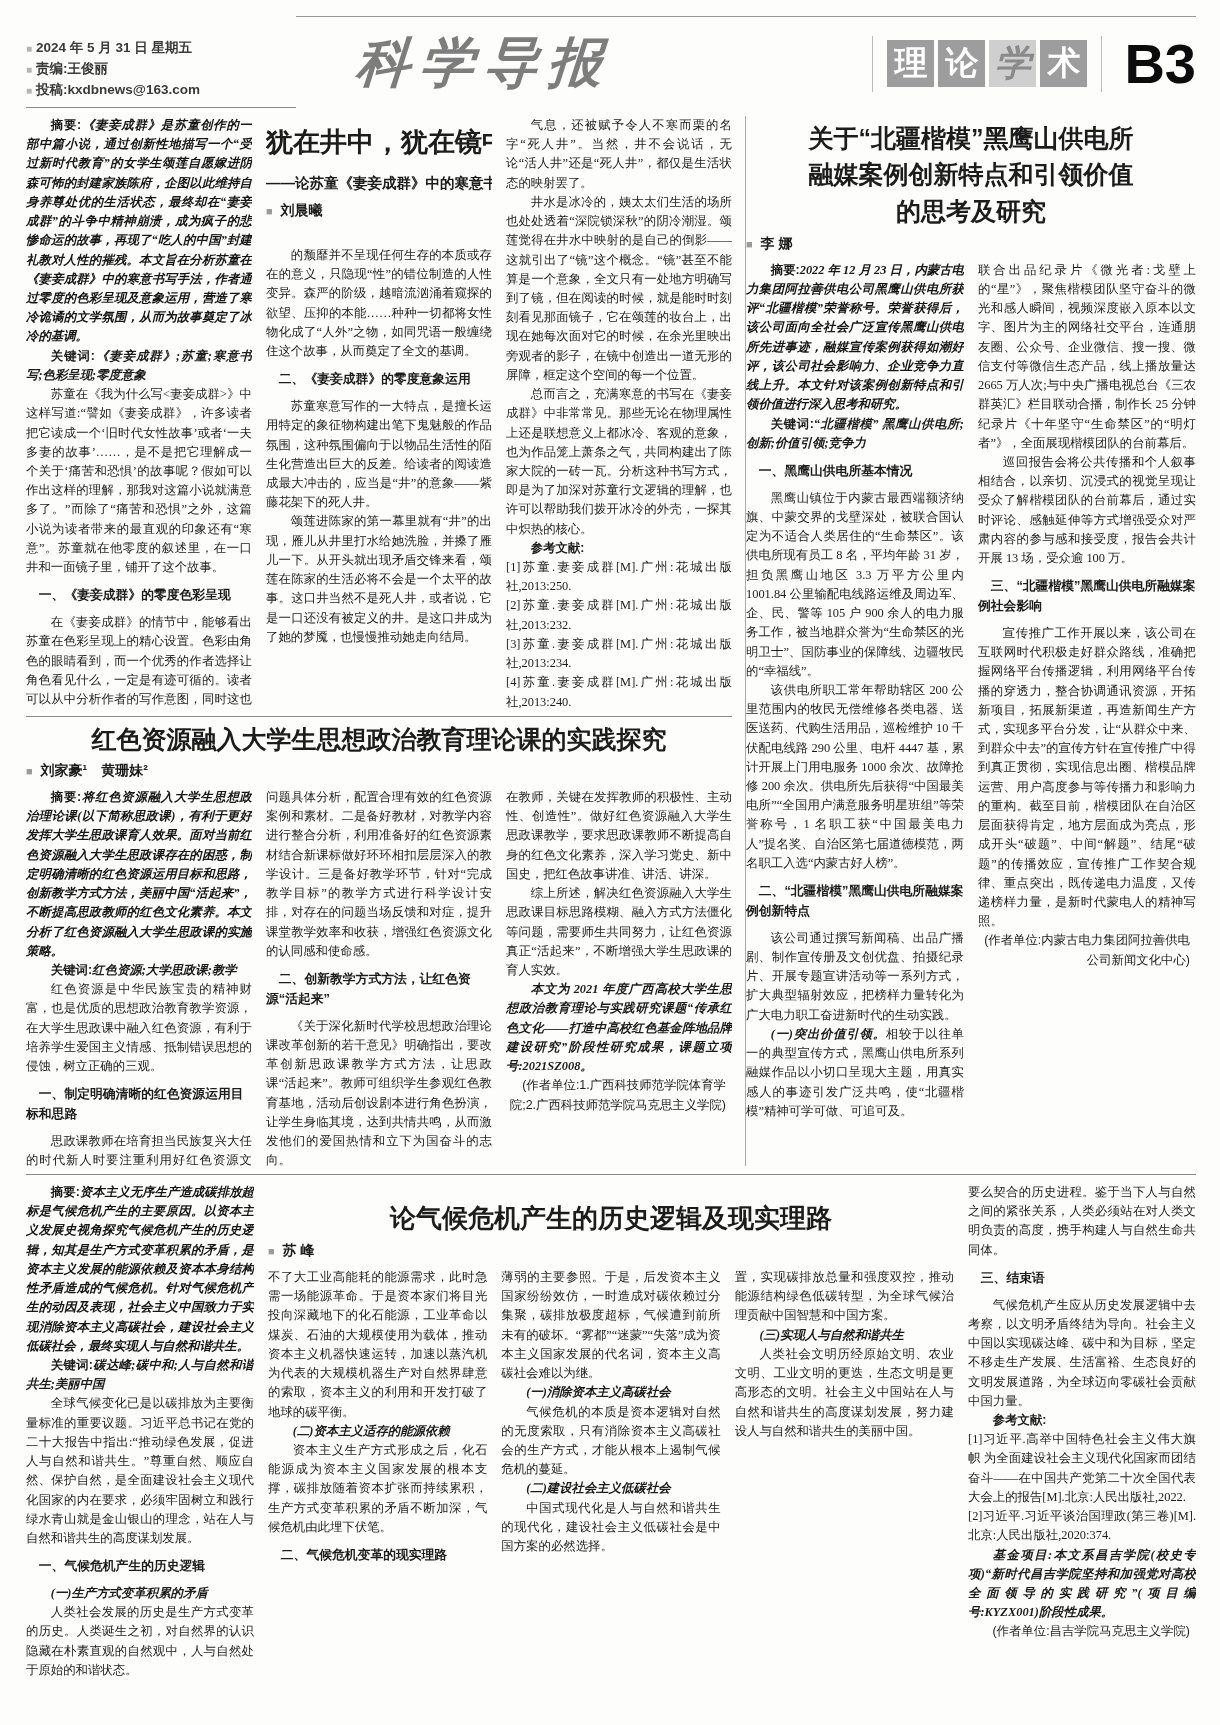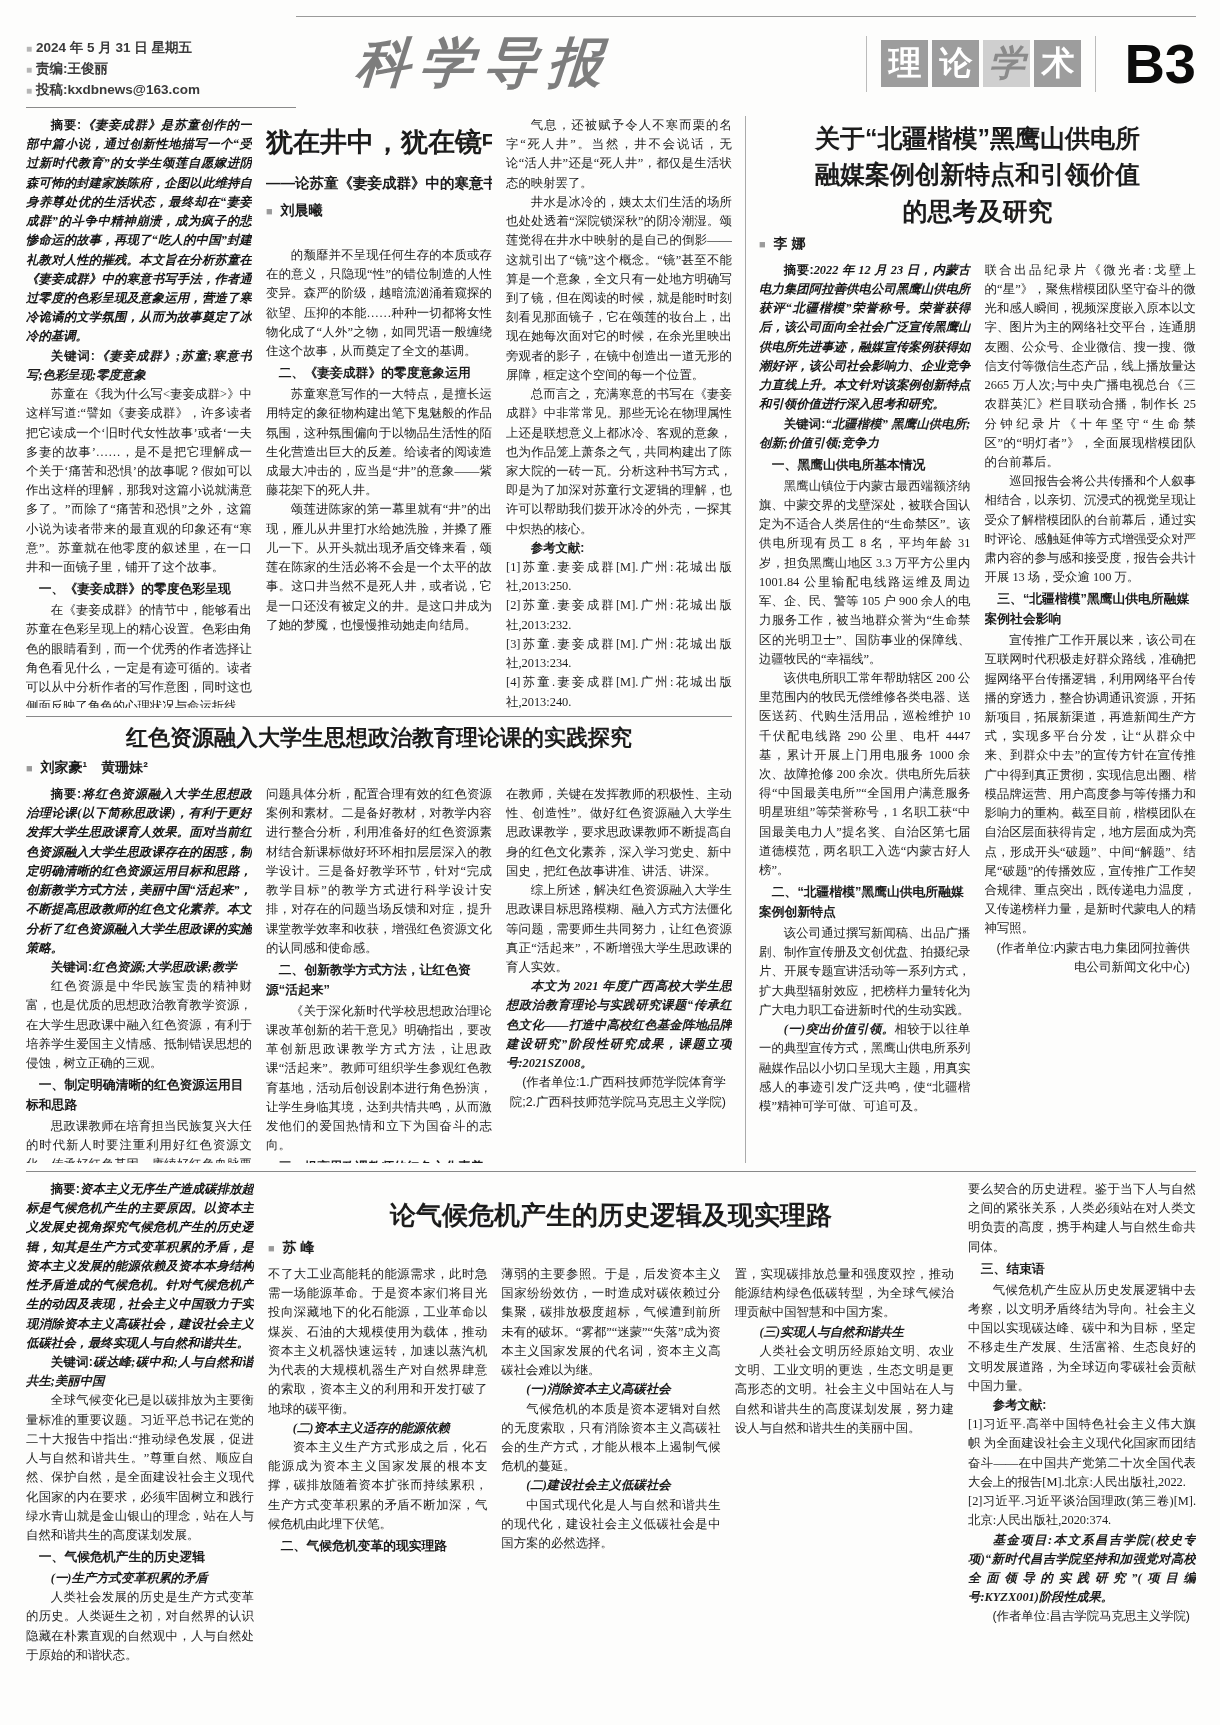--- a/index.html
+++ b/index.html
@@ -11,56 +11,56 @@
   .hdr { display:flex; align-items:flex-start; height:92px; margin-bottom:8px; }
   .hdr-left { width:270px; padding-top:22px; border-bottom:1px solid #8a8a8a; padding-bottom:6px; }
   .hdr-line { font-size:13.5px; font-weight:bold; color:#3a3a3a; line-height:1.55; font-family:"Liberation Sans","DejaVu Sans",sans-serif; }
   .sq { color:#b5b5b5; font-size:10px; margin-right:4px; }
   .hdr-right { flex:1; border-top:1px solid #9a9a9a; display:flex; align-items:center; padding-top:10px; }
   .masthead { font-size:54px; font-weight:bold; font-style:italic; color:#7d7d7d; letter-spacing:10px; font-family:"DejaVu Serif",serif; transform:skewX(-4deg); margin-left:60px; white-space:nowrap; }
   .logo-wrap { margin-left:auto; display:flex; align-items:center; border-left:1px solid #bbb; padding-left:14px; }
   .logo-box { width:47px; height:47px; margin-right:4px; display:flex; align-items:center; justify-content:center; font-family:"Liberation Sans","DejaVu Sans",sans-serif; }
   .logo-dark { background:#9d9d9d; color:#fff; font-weight:bold; font-size:33px; }
   .logo-light { background:#cfcfcf; color:#8a8a8a; font-weight:bold; font-size:36px; font-style:italic; font-family:"DejaVu Serif",serif; }
-  .pageno { font-size:56px; font-weight:bold; color:#0c0c0c; font-family:"Liberation Sans","DejaVu Sans",sans-serif; margin-left:10px; line-height:1; border-left:1px solid #bbb; padding-left:28px; }
+  .pageno { font-size:56px; font-weight:bold; color:#0c0c0c; font-family:"Liberation Sans","DejaVu Sans",sans-serif; margin-left:10px; line-height:1; border-left:1px solid #bbb; padding-left:22px; }
 
   
   .cols { display:flex; gap:14px; }
   .col { flex:1; font-size:12.4px; line-height:1.55; text-align:justify; overflow:hidden; }
   .col p { text-indent:2em; }
   .abst { font-style:italic; font-weight:600; color:#161616; }
   .kw { font-style:italic; font-weight:600; }
   .lbl { font-weight:bold; font-style:normal; font-family:"Liberation Sans","DejaVu Sans",sans-serif; }
-  .sec { font-family:"Liberation Sans","DejaVu Sans",sans-serif; font-weight:bold; font-size:12.8px; text-indent:1em; margin:2px 0; text-align:left; }
+  .sec { font-family:"Liberation Sans","DejaVu Sans",sans-serif; font-weight:bold; font-size:12.8px; text-indent:1em; margin:8px 0; text-align:left; }
   .subhead { font-weight:bold; font-style:italic; }
   .refs { white-space:pre-line; text-indent:0; }
   .refs-title { font-weight:bold; font-family:"Liberation Sans","DejaVu Sans",sans-serif; text-indent:2em; }
   .affil { text-align:right; font-family:"Liberation Sans","DejaVu Sans",sans-serif; font-size:12.4px; padding-right:6px; }
   .fund { font-style:italic; font-weight:600; }
 
   
   .headline { text-align:center; font-family:"Liberation Sans","DejaVu Sans",sans-serif; }
   .byline { text-align:left; font-family:"Liberation Sans","DejaVu Sans",sans-serif; font-weight:bold; font-size:14px; margin:6px 0 8px; }
   .byline .sq { font-size:11px; color:#9a9a9a; }
 
   
   .band1 { display:flex; }
   .zone-left { width:706px; }
-  .zone-right { flex:1; border-left:1px solid #aaa; padding-left:13px; margin-left:13px; }
+  .zone-right { flex:1; border-left:1px solid #aaa; margin-left:13px; }
 
   
   .a1 { height:592px; }
   .a1 .col { height:592px; }
   .a1-headblock { height:124px; text-align:center; overflow:visible; }
   .a1-title { font-size:27px; font-weight:bold; white-space:nowrap; margin-top:6px; }
   .a1-sub { font-size:14.5px; font-weight:bold; white-space:nowrap; margin-top:8px; }
   .hr-left { border-top:1px solid #888; margin:8px 0 6px; }
 
   
-  .a3-title { font-size:22px; font-weight:bold; margin-top:4px; }
+  .a3-title { font-size:25px; font-weight:bold; margin-top:4px; }
   .a3 .cols { height:378px; margin-top:2px; }
   .a3 .col { height:378px; }
 
   
   .a2-title { font-size:25px; font-weight:bold; line-height:1.45; margin-top:4px; }
   .a2 .cols { height:866px; margin-top:4px;align-items:center; }
   .a2 .col { height:866px; }
 
   
   .hr-full { border-top:1px solid #888; margin:8px 0 8px; }

